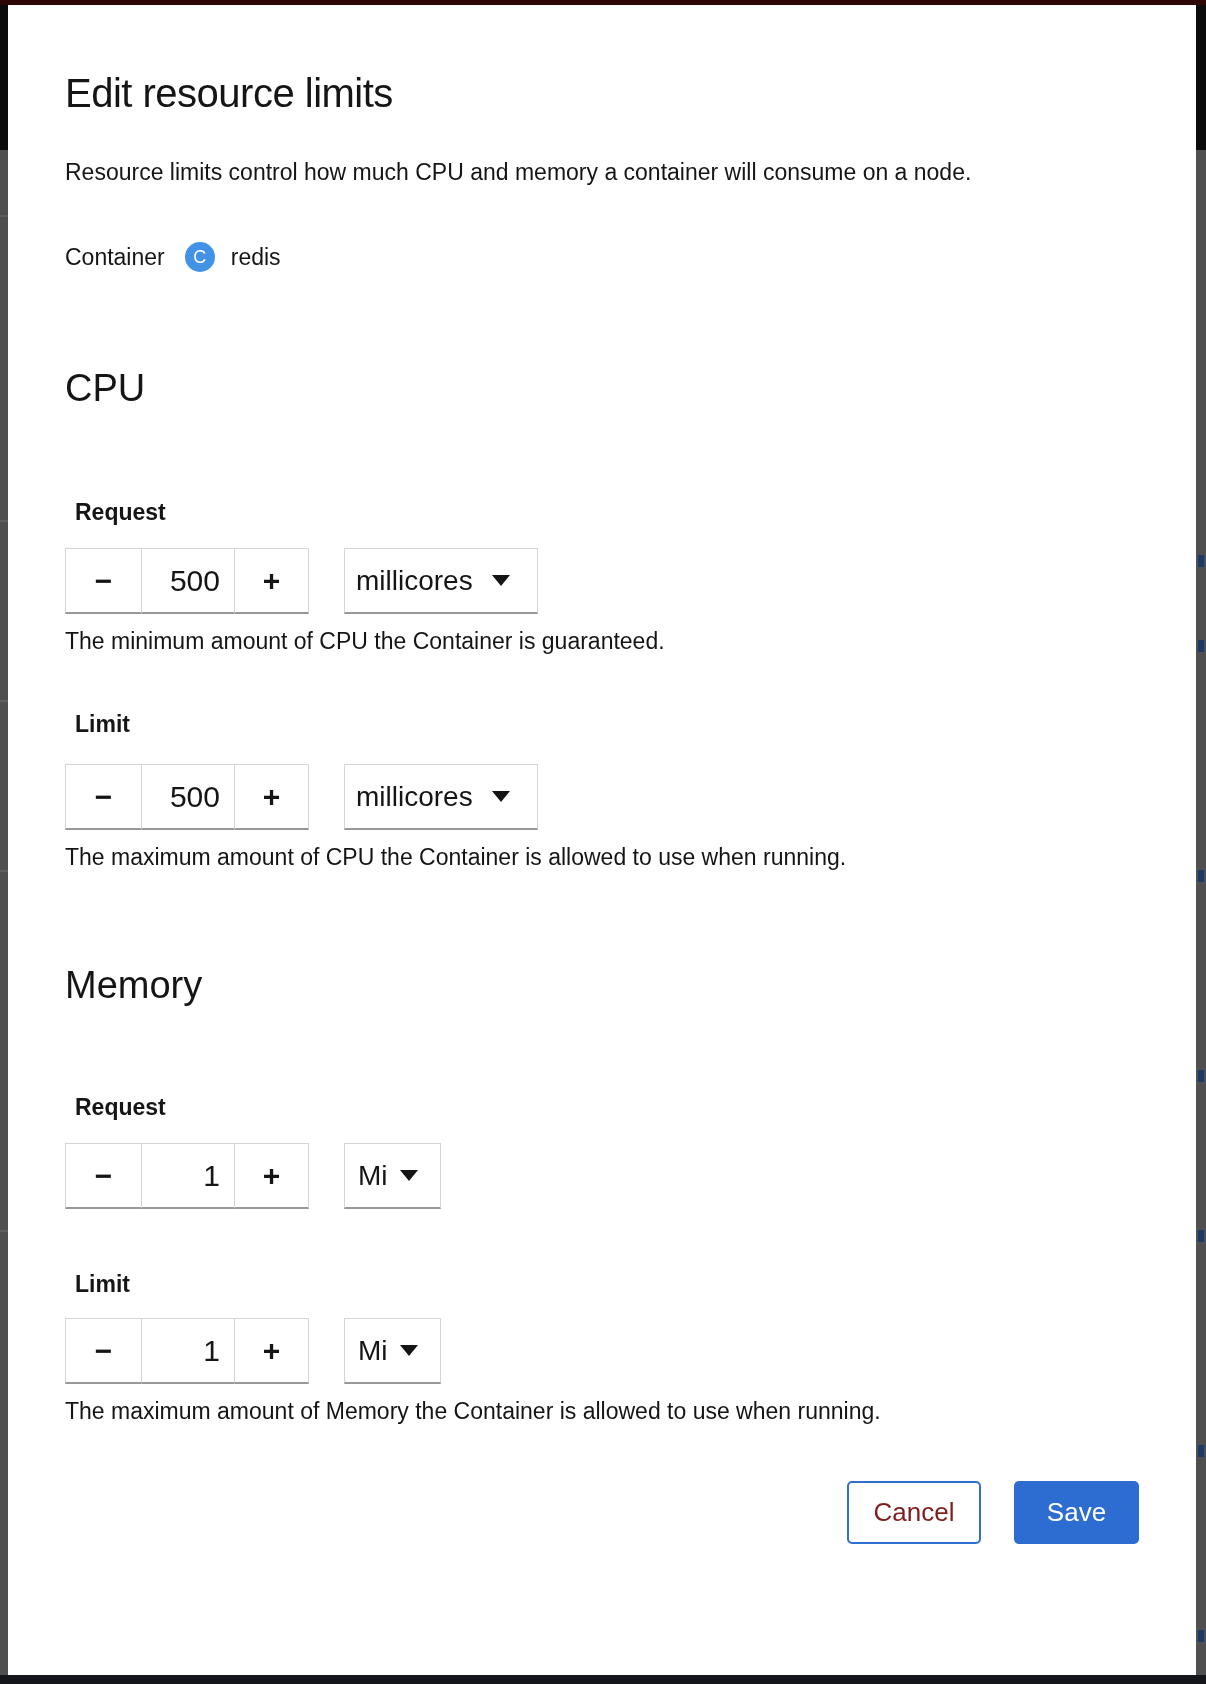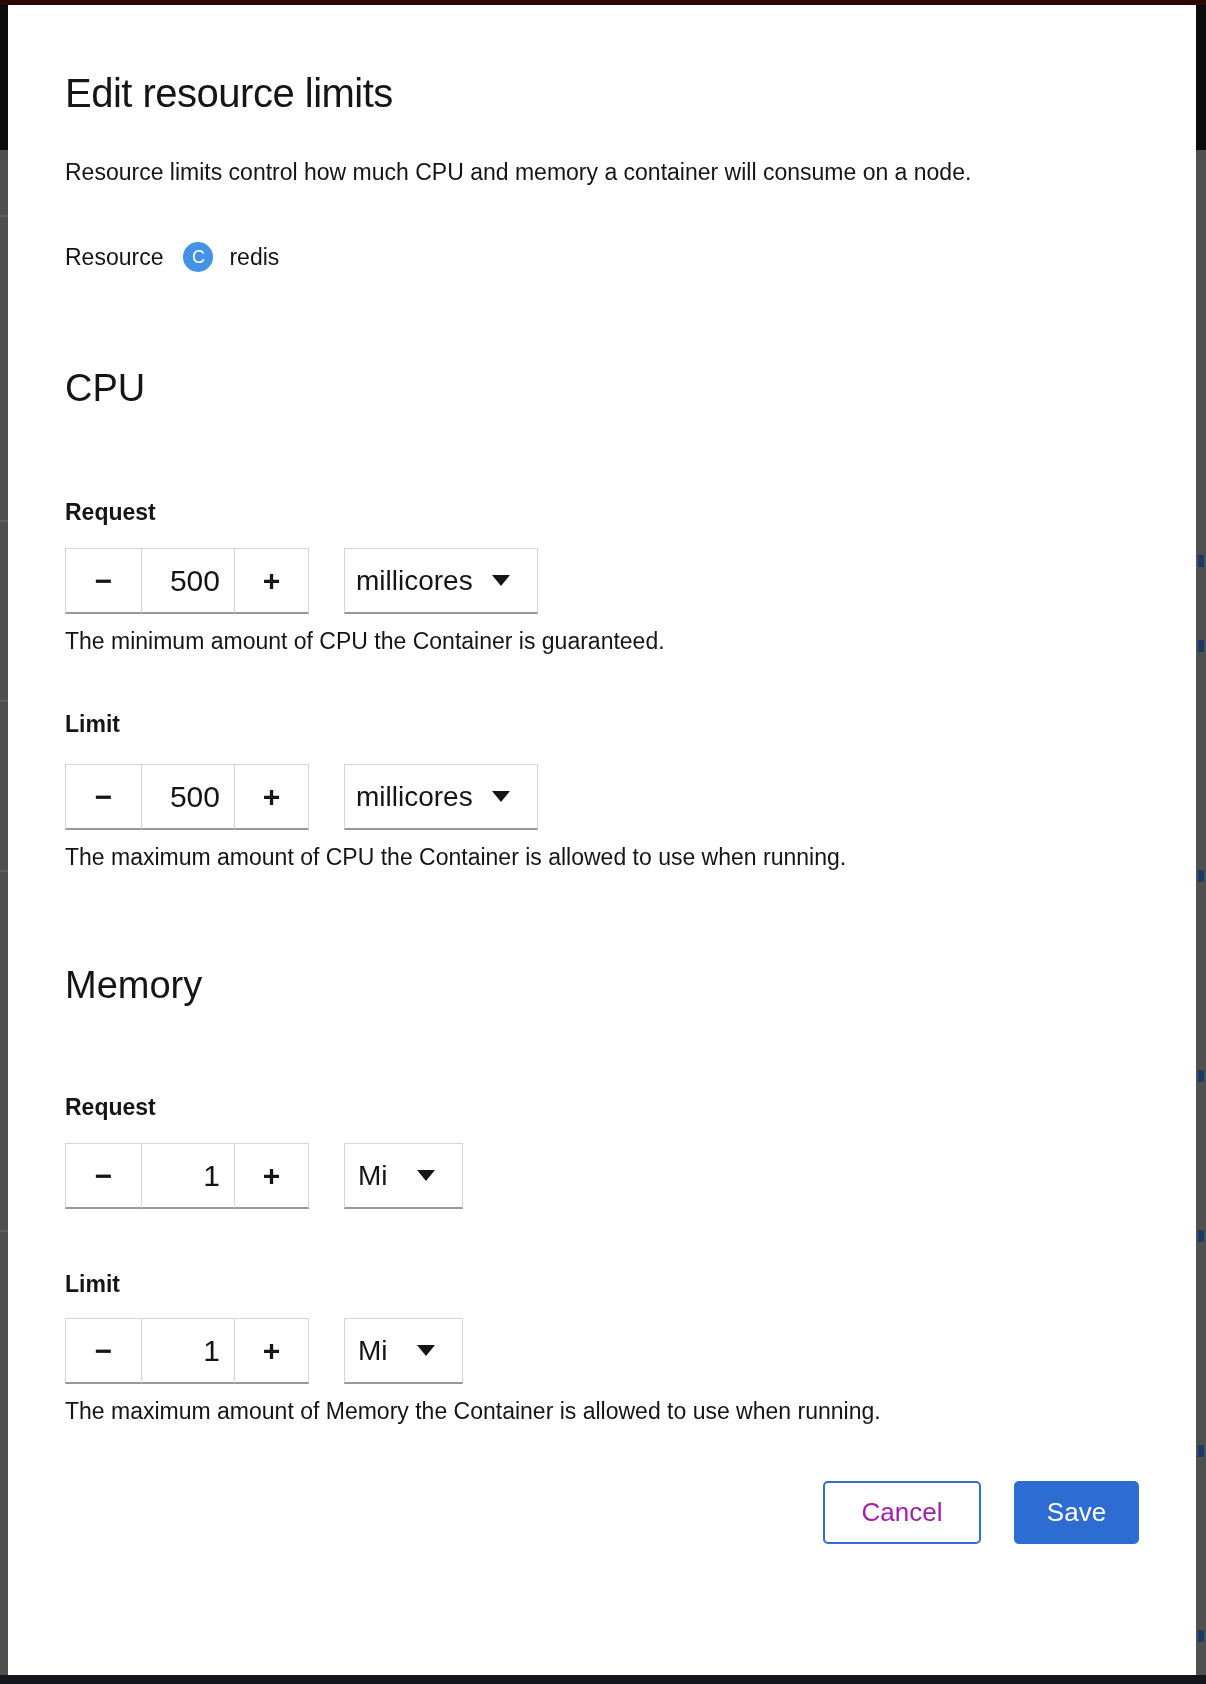--- a/index.html
+++ b/index.html
@@ -28,21 +28,21 @@
   .container-row{margin-top:54px;display:flex;align-items:center;font-size:23px;line-height:34px;}
   .badge{
     width:30px;height:30px;border-radius:50%;background:#4292e6;color:#ffffff;
     display:flex;align-items:center;justify-content:center;
     font-size:18px;line-height:1;margin:0 16px 0 20px;flex:none;
   }
   .section-heading{margin:0;font-size:38px;line-height:36px;font-weight:400;}
   .mt-heading-cpu{margin-top:96px;}
   .mt-heading-mem{margin-top:96px;}
 
-  .field-label{font-size:23px;line-height:28px;font-weight:700;}
+  .field-label{font-size:23px;line-height:28px;font-weight:700;margin-left:10px;}
   .g1{margin-top:92px;} .g2{margin-top:55px;} .g3{margin-top:90px;} .g4{margin-top:61px;}
 
   .control-row{display:flex;align-items:flex-start;}
   .cr1{margin-top:22px;} .cr2{margin-top:26px;} .cr3{margin-top:22px;} .cr4{margin-top:20px;}
 
   .spinner{display:flex;}
   .seg{
     box-sizing:border-box;height:66px;background:#ffffff;
     border:1px solid #d5d5d5;border-bottom:2px solid #989898;
     display:flex;align-items:center;justify-content:center;
@@ -59,36 +59,36 @@
     display:block;
   }
 
   .dropdown{
     box-sizing:border-box;height:66px;margin-left:35px;background:#ffffff;
     border:1px solid #d5d5d5;border-bottom:2px solid #989898;
     display:flex;align-items:center;justify-content:space-between;
     padding:0 27px 0 13px;font-size:28px;cursor:pointer;
   }
   .dd-cpu{width:194px;padding-left:11px;}
-  .dd-mem{width:119px;}
+  .dd-mem{width:97px;}
   .caret{
     width:0;height:0;flex:none;margin-left:12px;
     border-left:9px solid transparent;border-right:9px solid transparent;
     border-top:11px solid #151515;
   }
 
   .helper{margin:13px 0 0 0;font-size:23px;line-height:28px;}
 
   .footer{margin-top:56px;display:flex;justify-content:flex-end;gap:33px;}
   .btn{
     box-sizing:border-box;height:63px;border-radius:5px;font-size:26px;
     font-family:"Liberation Sans","DejaVu Sans",sans-serif;cursor:pointer;
     display:flex;align-items:center;justify-content:center;
   }
-  .btn-secondary{width:158px;background:#ffffff;border:2px solid #2f6fd4;color:#a21caf;}
+  .btn-secondary{width:134px;background:#ffffff;border:2px solid #2f6fd4;color:#7f1d1d;}
   .btn-primary{width:125px;background:#2d6cd0;border:none;color:#ffffff;}
 </style>
 </head>
 <body>
 
 <div class="edge-top"></div>
 <div class="edge-left">
   <div class="edge-black"></div>
   <i class="seam" style="top:210px"></i>
   <i class="seam" style="top:515px"></i>
@@ -108,21 +108,21 @@
 </div>
 <div class="edge-bottom"></div>
 
 <div class="modal">
 
   <h1 class="modal-title">Edit resource limits</h1>
 
   <p class="desc">Resource limits control how much CPU and memory a container will consume on a node.</p>
 
   <div class="container-row">
-    <span>Resource</span>
+    <span>Container</span>
     <span class="badge">C</span>
     <span>redis</span>
   </div>
 
   <h2 class="section-heading mt-heading-cpu">CPU</h2>
 
   <div>
     <div class="field-label g1">Request</div>
     <div class="control-row cr1">
       <div class="spinner">

